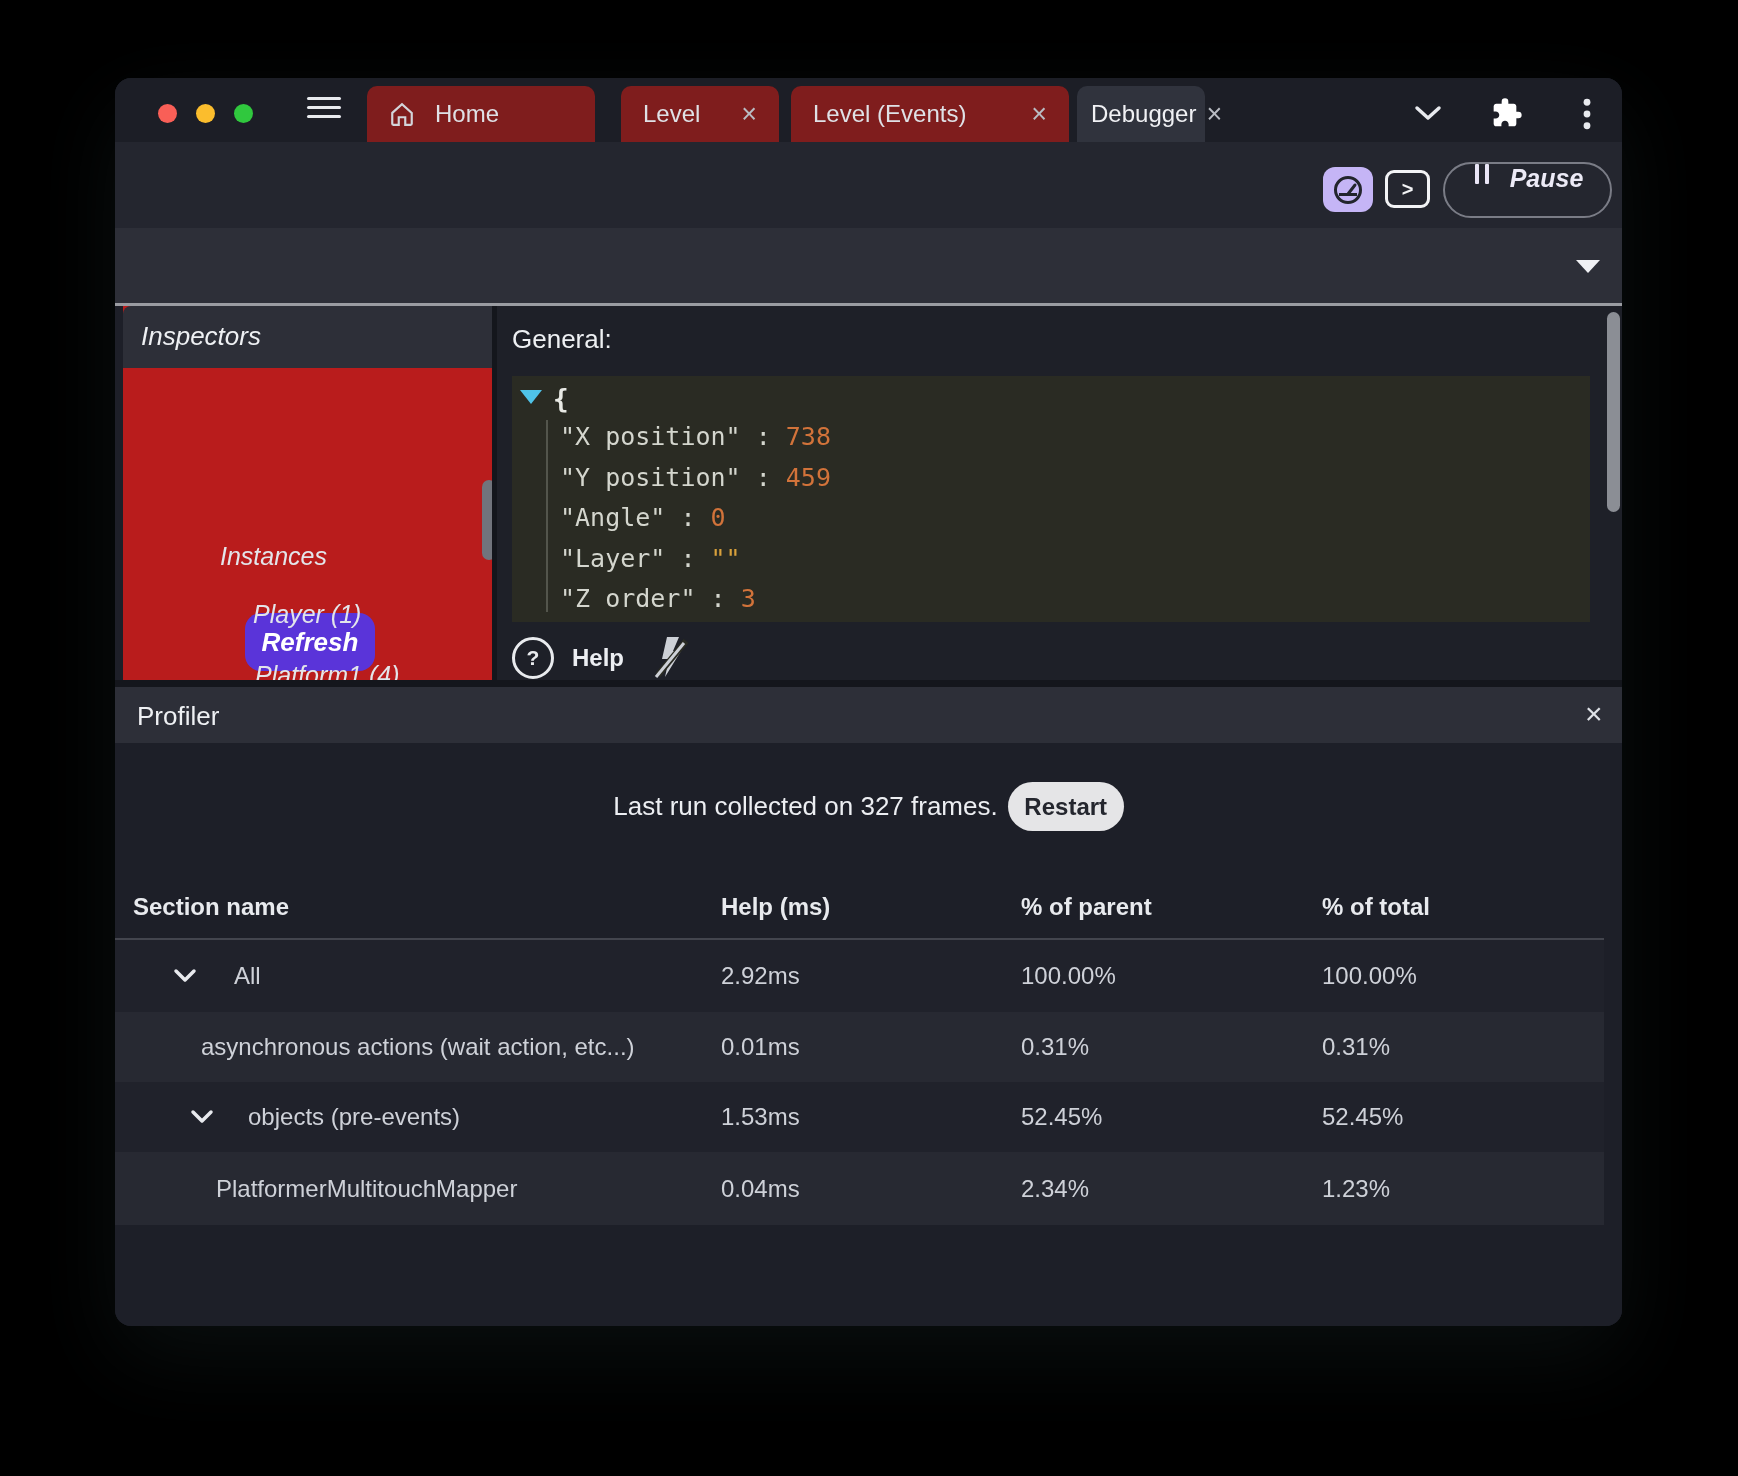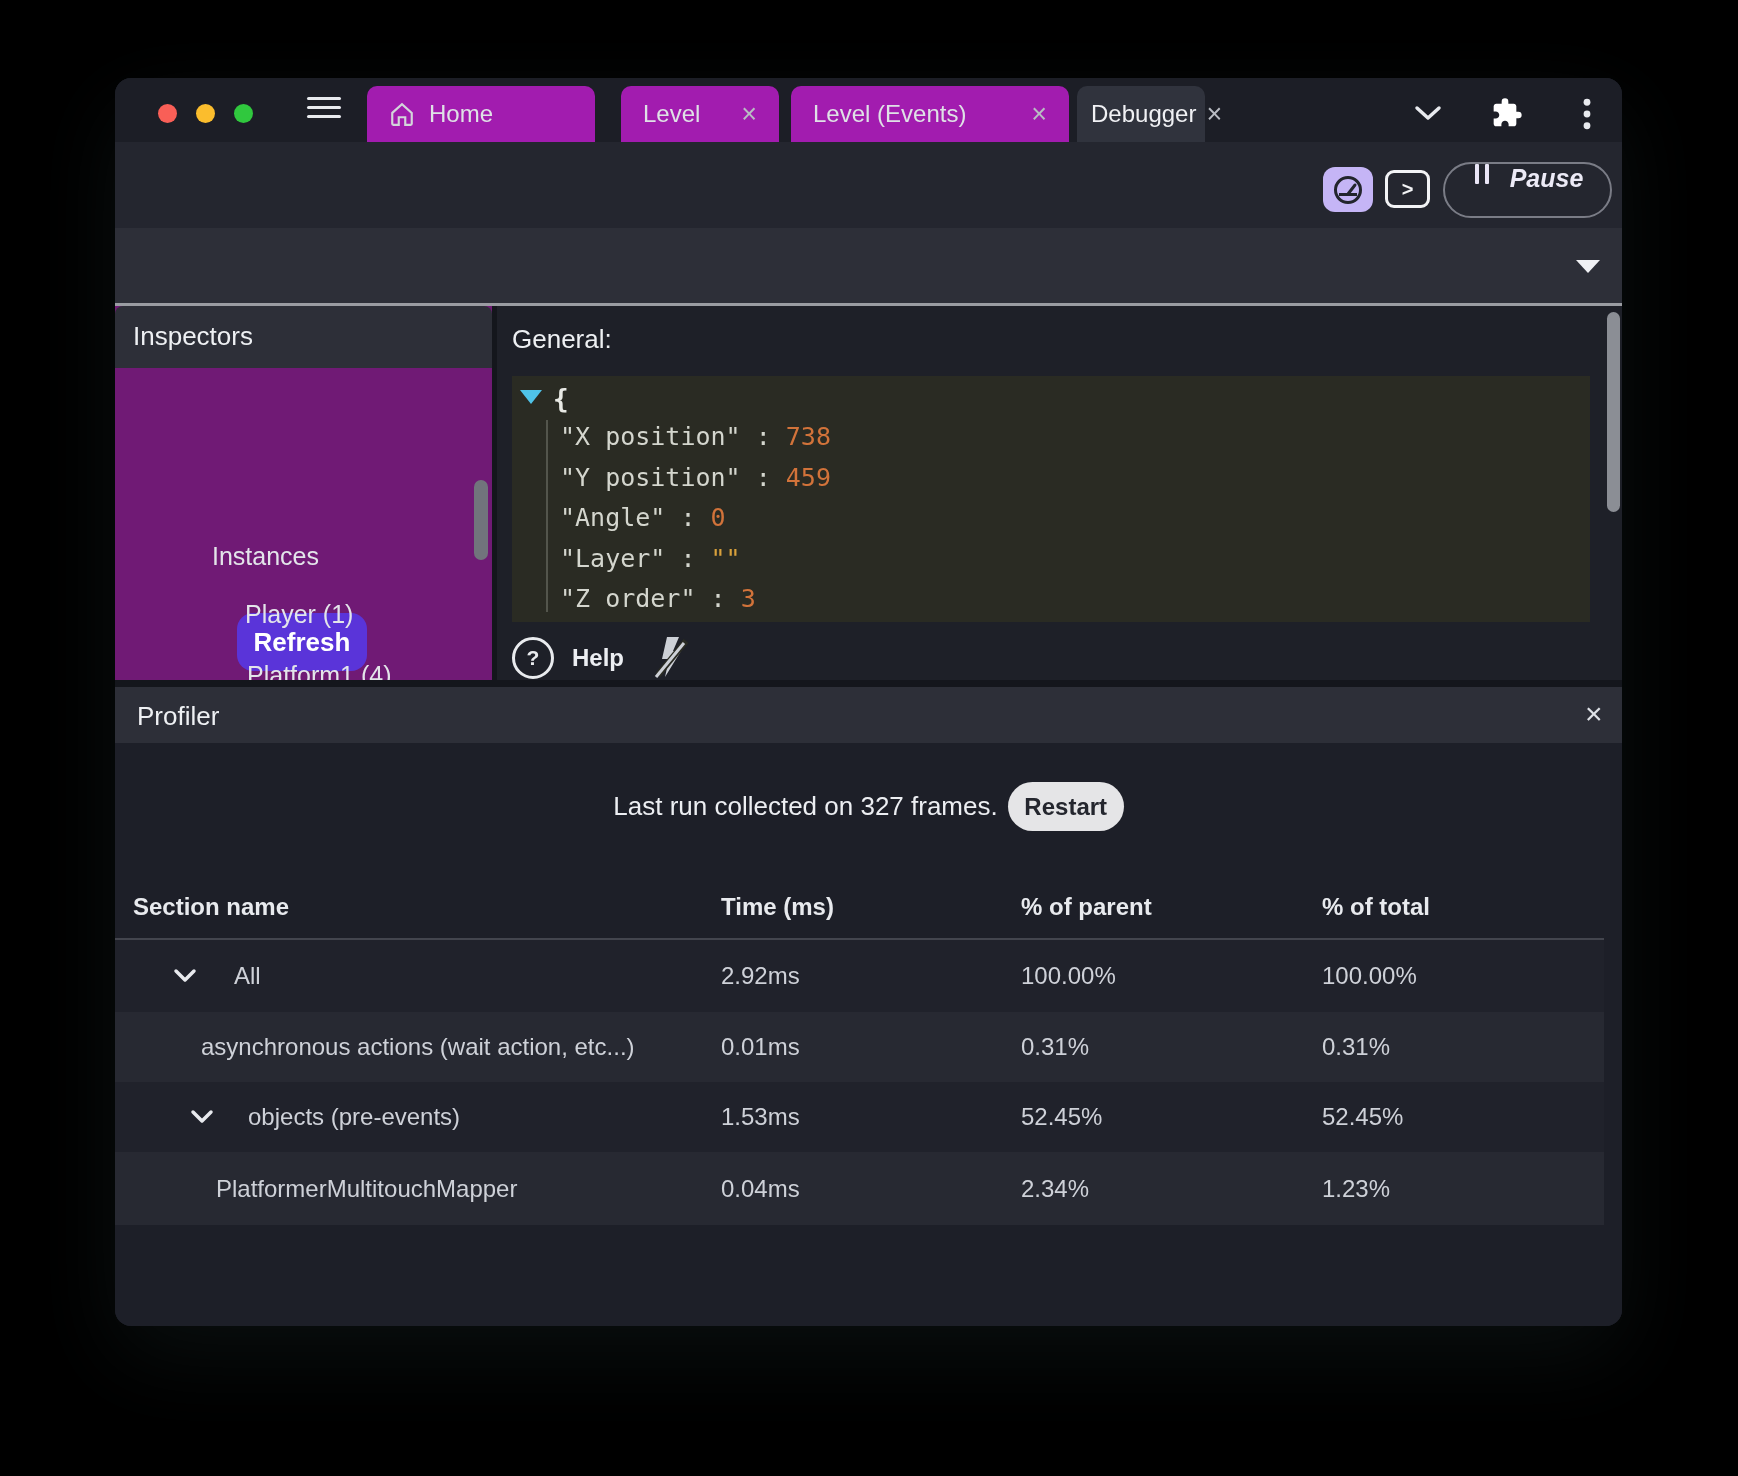--- a/index.html
+++ b/index.html
@@ -6,22 +6,22 @@
   .stage{position:relative;width:1738px;height:1476px;background:#000;overflow:hidden;
          font-family:"Liberation Sans",sans-serif;}
   .window{position:absolute;left:115px;top:78px;width:1507px;height:1248px;background:#1d1f28;
           border-radius:16px;overflow:hidden;box-shadow:0 30px 90px rgba(40,60,60,.25);}
   .abs{position:absolute;}
 
   
   .titlebar{left:0;top:0;width:1507px;height:64px;background:#1c1e26;}
   .traffic{width:19px;height:19px;border-radius:50%;top:26px;}
   .hamburger span{display:block;width:34px;height:3px;background:#e8eaee;border-radius:2px;margin:6px 0;}
-  .tab{top:8px;height:56px;background:#a21caf;border-radius:10px 10px 0 0;display:flex;align-items:center;
-       gap:14px;padding:0 22px;box-sizing:border-box;color:#dfe1e6;font-size:24px;}
+  .tab{top:8px;height:56px;background:#7f1d1d;border-radius:10px 10px 0 0;display:flex;align-items:center;
+       gap:20px;padding:0 22px;box-sizing:border-box;color:#dfe1e6;font-size:24px;}
   .tab.active{background:#30333d;color:#f0f1f4;}
   .tab .close{font-size:27px;color:#b9bcc3;line-height:1;margin-left:auto;}
   .icon-home{width:26px;height:26px;}
   .tb-icon{color:#e8eaee;}
 
   
   .toolbar{left:0;top:64px;width:1507px;height:86px;background:#24262f;}
   .btn-profiler{left:1208px;top:89px;width:50px;height:45px;background:#c5b5f6;border-radius:12px;
                 display:flex;align-items:center;justify-content:center;}
   .btn-console{left:1270px;top:92px;width:45px;height:38px;border:3px solid #f2f3f5;border-radius:9px;
@@ -33,21 +33,21 @@
   .btn-pause .lbl{color:#eceaf6;font-weight:bold;font-size:25px;}
 
   
   .preview-bar{left:0;top:150px;width:1507px;height:75px;background:#2d2f38;
                border-bottom:3px solid #9a9ca2;box-sizing:content-box;}
   .preview-title{left:22px;top:168px;color:#f0f1f4;font-size:27px;font-weight:600;}
   .tri-down{width:0;height:0;border-left:12px solid transparent;border-right:12px solid transparent;
             border-top:13px solid #f0f1f4;}
 
   
-  .left-panel{left:0;top:228px;width:377px;height:374px;background:#701a75;}
+  .left-panel{left:8px;top:228px;width:377px;height:374px;background:#b91c1c;font-style:italic;}
   .panel-divider{left:377px;top:228px;width:5px;height:374px;background:#14161c;}
   .right-panel{left:382px;top:228px;width:1125px;height:374px;background:#1e2028;}
   .insp-header{left:0;top:0;width:377px;height:62px;background:#2d2f38;border-radius:8px 8px 0 0;}
   .insp-title{left:18px;top:15px;color:#eef0f3;font-size:26px;}
   .refresh-btn{left:122px;top:307px;width:130px;height:58px;background:#5a34d9;border-radius:16px;
                display:flex;align-items:center;justify-content:center;color:#fff;font-weight:bold;font-size:26px;}
   .tree-item{color:#e3e5ea;font-size:25px;}
   .scroll-thumb{background:#71747c;border-radius:7px;}
 
   .general-title{left:15px;top:18px;color:#eef0f3;font-size:26px;}
@@ -220,21 +220,21 @@
       <div class="lastrun">
         <span class="txt">Last run collected on 327 frames.</span>
         <div class="restart-btn">
           <span>Restart</span>
         </div>
       </div>
 
       <div class="ptable">
         <div class="pt-headrow">
           <span class="cell hcell" style="left:18px;">Section name</span>
-          <span class="cell hcell c-time">Time (ms)</span>
+          <span class="cell hcell c-time">Help (ms)</span>
           <span class="cell hcell c-parent">% of parent</span>
           <span class="cell hcell c-total">% of total</span>
         </div>
 
         <div class="pt-row dark" style="height:72px;">
           <span class="chev" style="left:58px;">
               <svg width="24" height="16" viewBox="0 0 24 16">
                 <polyline points="3,3 12,12 21,3" fill="none" stroke="#e8eaee" stroke-width="3.5" stroke-linecap="round" stroke-linejoin="round"></polyline>
               </svg>
             </span>

